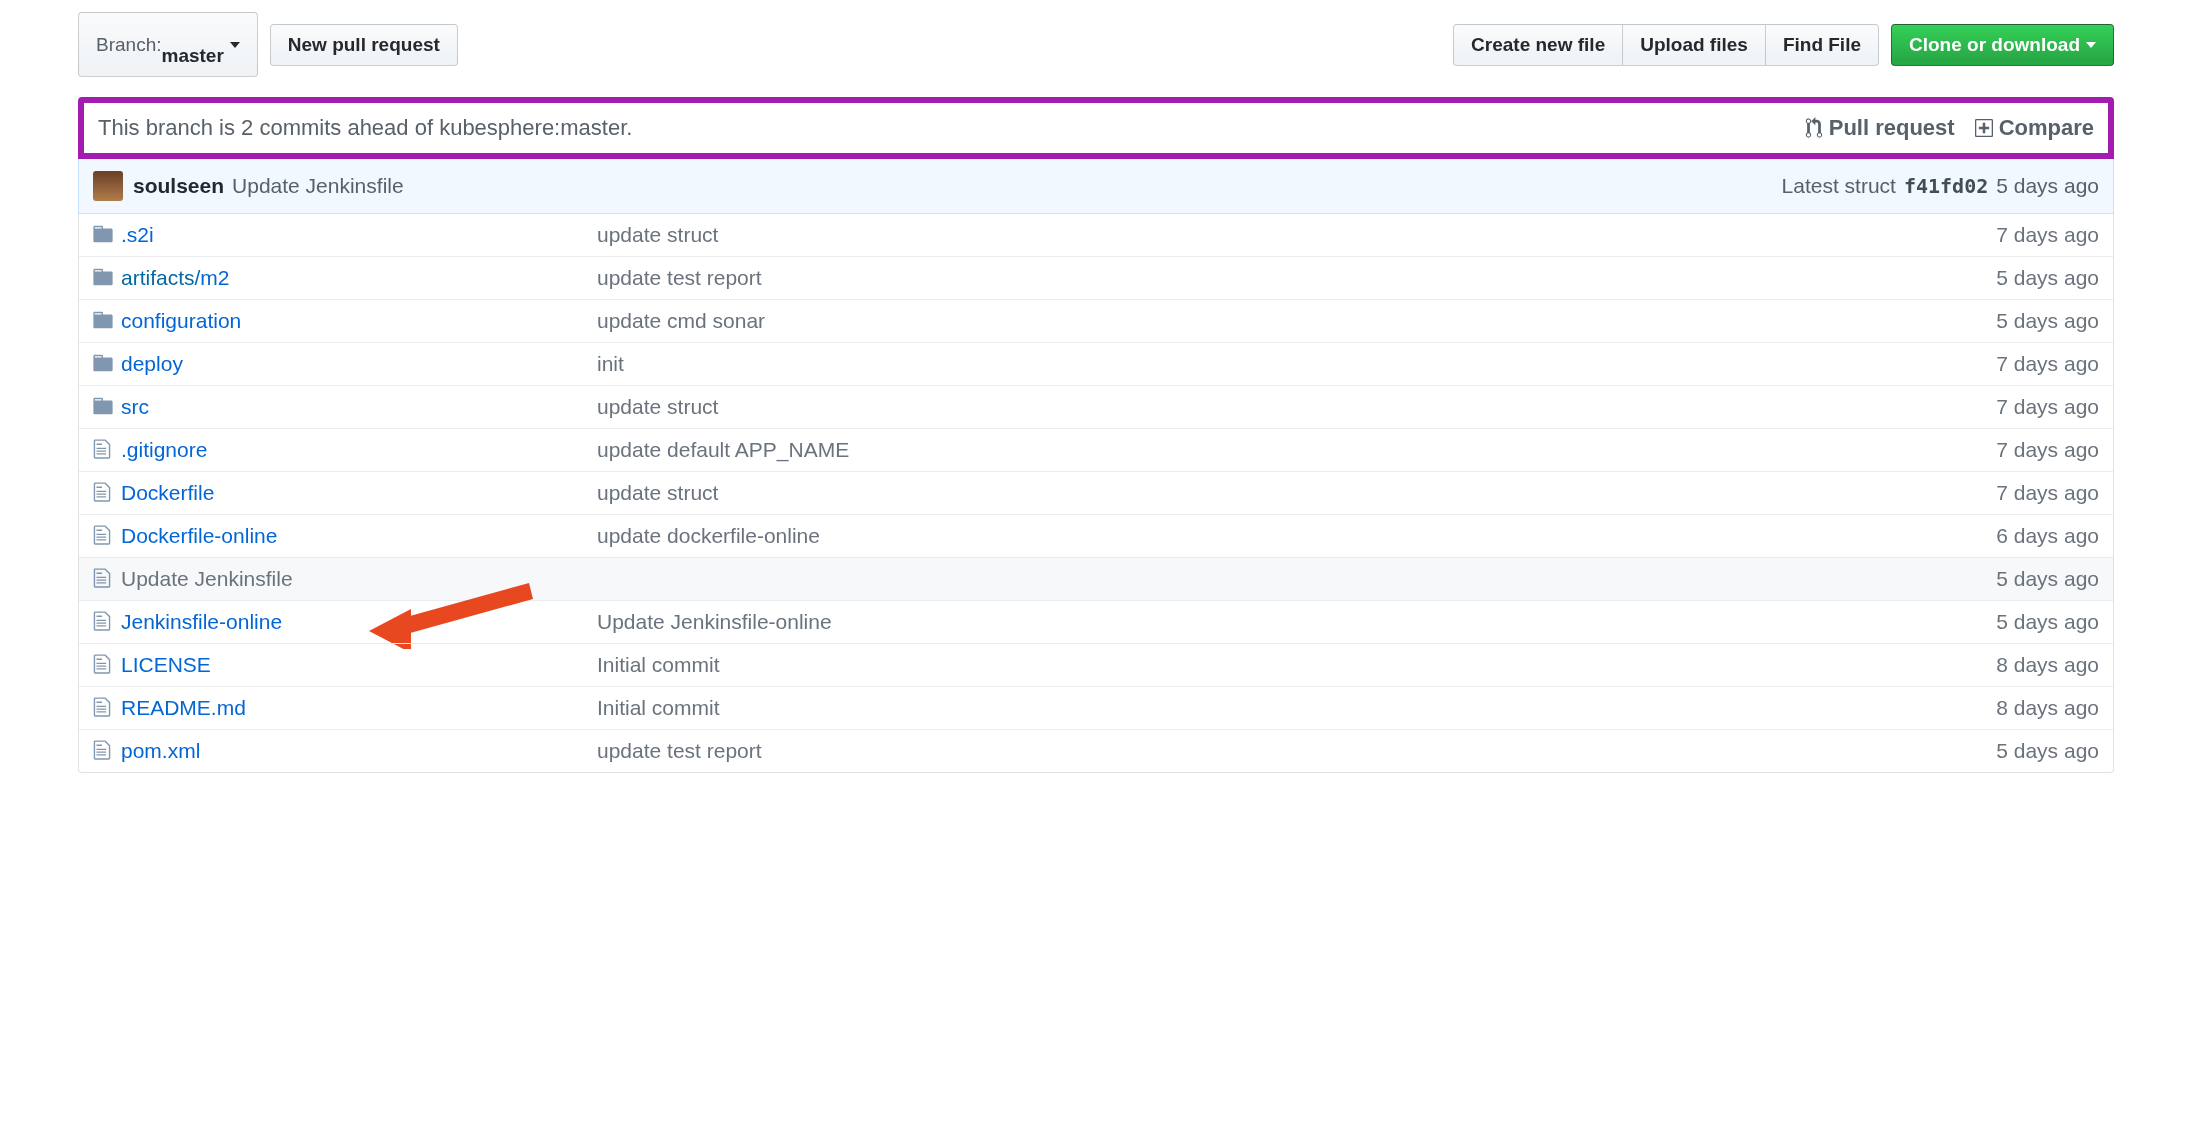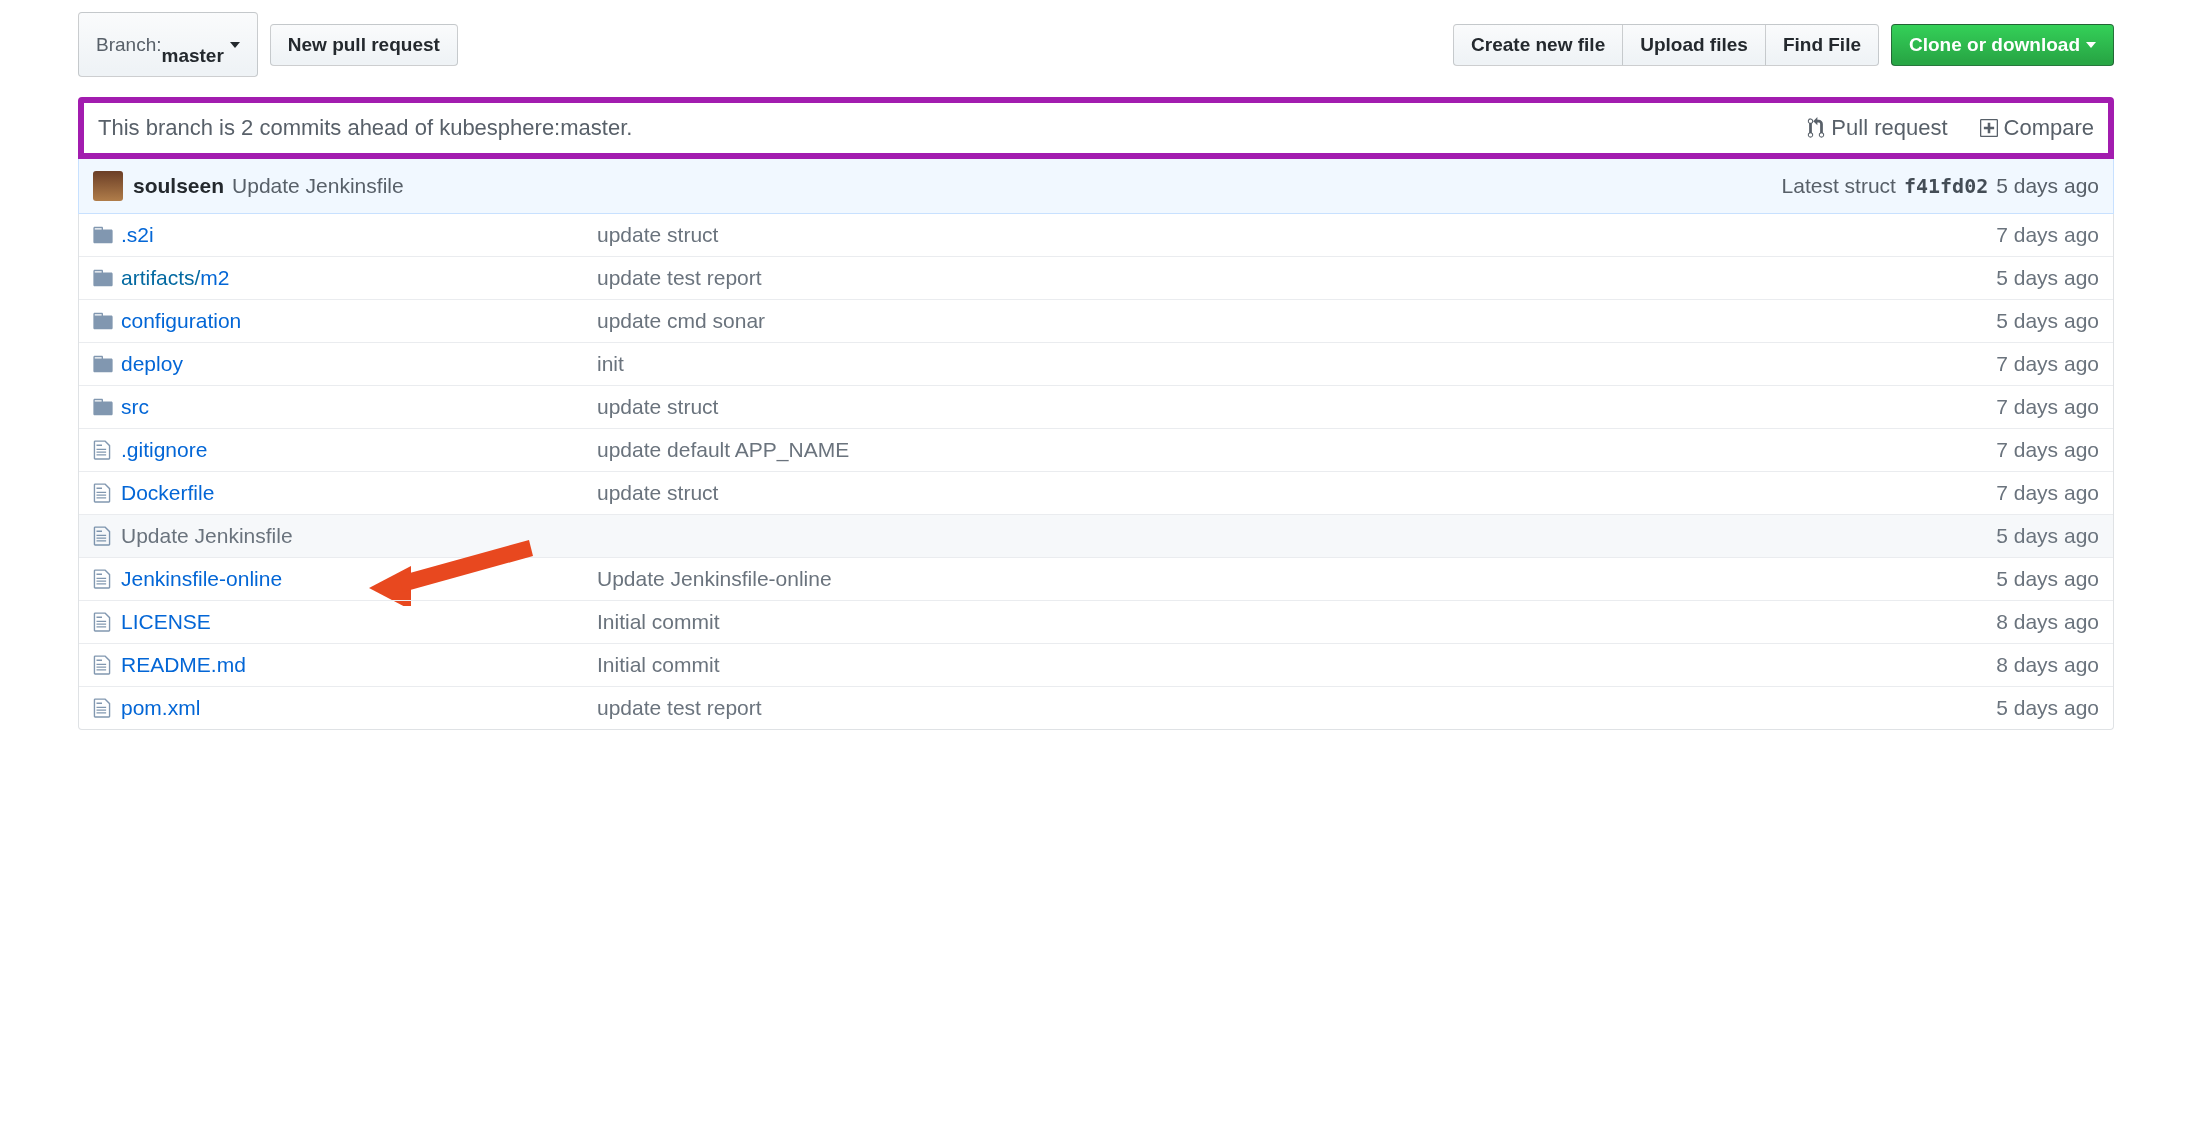--- a/index.html
+++ b/index.html
@@ -66,21 +66,22 @@
     padding: 12px 14px;
     background: #fff;
     color: #586069;
     font-size: 22px;
     display: flex;
     align-items: flex-end;
   }
   .commit-tease .right-links {
     margin-left: auto;
     display: flex;
-    gap: 32px;
+    gap: 20px;
+    font-weight: bold;
   }
   .link-gray { color:#586069; display:inline-flex; align-items:center; gap:6px; cursor:pointer; }
 
   .commit-bar {
     border: 1px solid #c8e1ff;
     border-top: 0;
     background: #f1f8ff;
     padding: 12px 14px;
     display: flex;
     align-items: center;
@@ -97,21 +98,21 @@
   .commit-meta { margin-left: auto; color:#586069; display:flex; align-items:baseline; gap:8px; font-size:21px; }
   .commit-sha { font-family: SFMono-Regular, Consolas, Menlo, monospace; font-weight:600; color:#444d56; font-size:20px;}
 
   .files {
     border: 1px solid #dfe2e5;
     border-top: 0;
     border-radius: 0 0 4px 4px;
   }
   .file-row {
     display: flex;
-    align-items: center;
+    align-items: flex-start;
     padding: 9px 14px;
     border-top: 1px solid #eaecef;
     font-size: 21px;
     position: relative;
   }
   .file-row:first-child { border-top: 0; }
   .file-row.highlight { background:#f6f8fa; }
   .col-icon { width: 28px; display:flex; align-items:center; }
   .col-name { width: 476px; }
   .col-name a { color:#0366d6; text-decoration:none; cursor:pointer; }
@@ -245,20 +246,30 @@
     <div class="file-row">
       <div class="col-icon">
         <svg class="octicon file-icon" width="18" height="22" viewBox="0 0 12 16">
           <path d="M6 5H2V4h4v1zM2 8h7V7H2v1zm0 2h7V9H2v1zm0 2h7v-1H2v1zm10-7.5V14c0 .55-.45 1-1 1H1c-.55 0-1-.45-1-1V2c0-.55.45-1 1-1h7.5L12 4.5zM11 5L8 2H1v12h10V5z"></path>
         </svg>
       </div>
       <div class="col-name"><a>Dockerfile</a></div>
       <div class="col-msg">update struct</div>
       <div class="col-age">7 days ago</div>
     </div>
+    <div class="file-row">
+      <div class="col-icon">
+        <svg class="octicon file-icon" width="18" height="22" viewBox="0 0 12 16">
+          <path d="M6 5H2V4h4v1zM2 8h7V7H2v1zm0 2h7V9H2v1zm0 2h7v-1H2v1zm10-7.5V14c0 .55-.45 1-1 1H1c-.55 0-1-.45-1-1V2c0-.55.45-1 1-1h7.5L12 4.5zM11 5L8 2H1v12h10V5z"></path>
+        </svg>
+      </div>
+      <div class="col-name"><a>Dockerfile-online</a></div>
+      <div class="col-msg">update dockerfile-online</div>
+      <div class="col-age">6 days ago</div>
+    </div>
     <div class="file-row highlight">
       <div class="col-icon">
         <svg class="octicon file-icon" width="18" height="22" viewBox="0 0 12 16">
           <path d="M6 5H2V4h4v1zM2 8h7V7H2v1zm0 2h7V9H2v1zm0 2h7v-1H2v1zm10-7.5V14c0 .55-.45 1-1 1H1c-.55 0-1-.45-1-1V2c0-.55.45-1 1-1h7.5L12 4.5zM11 5L8 2H1v12h10V5z"></path>
         </svg>
       </div>
       <div class="col-msg">Update Jenkinsfile</div>
       <div class="col-age">5 days ago</div>
     </div>
     <div class="file-row">

